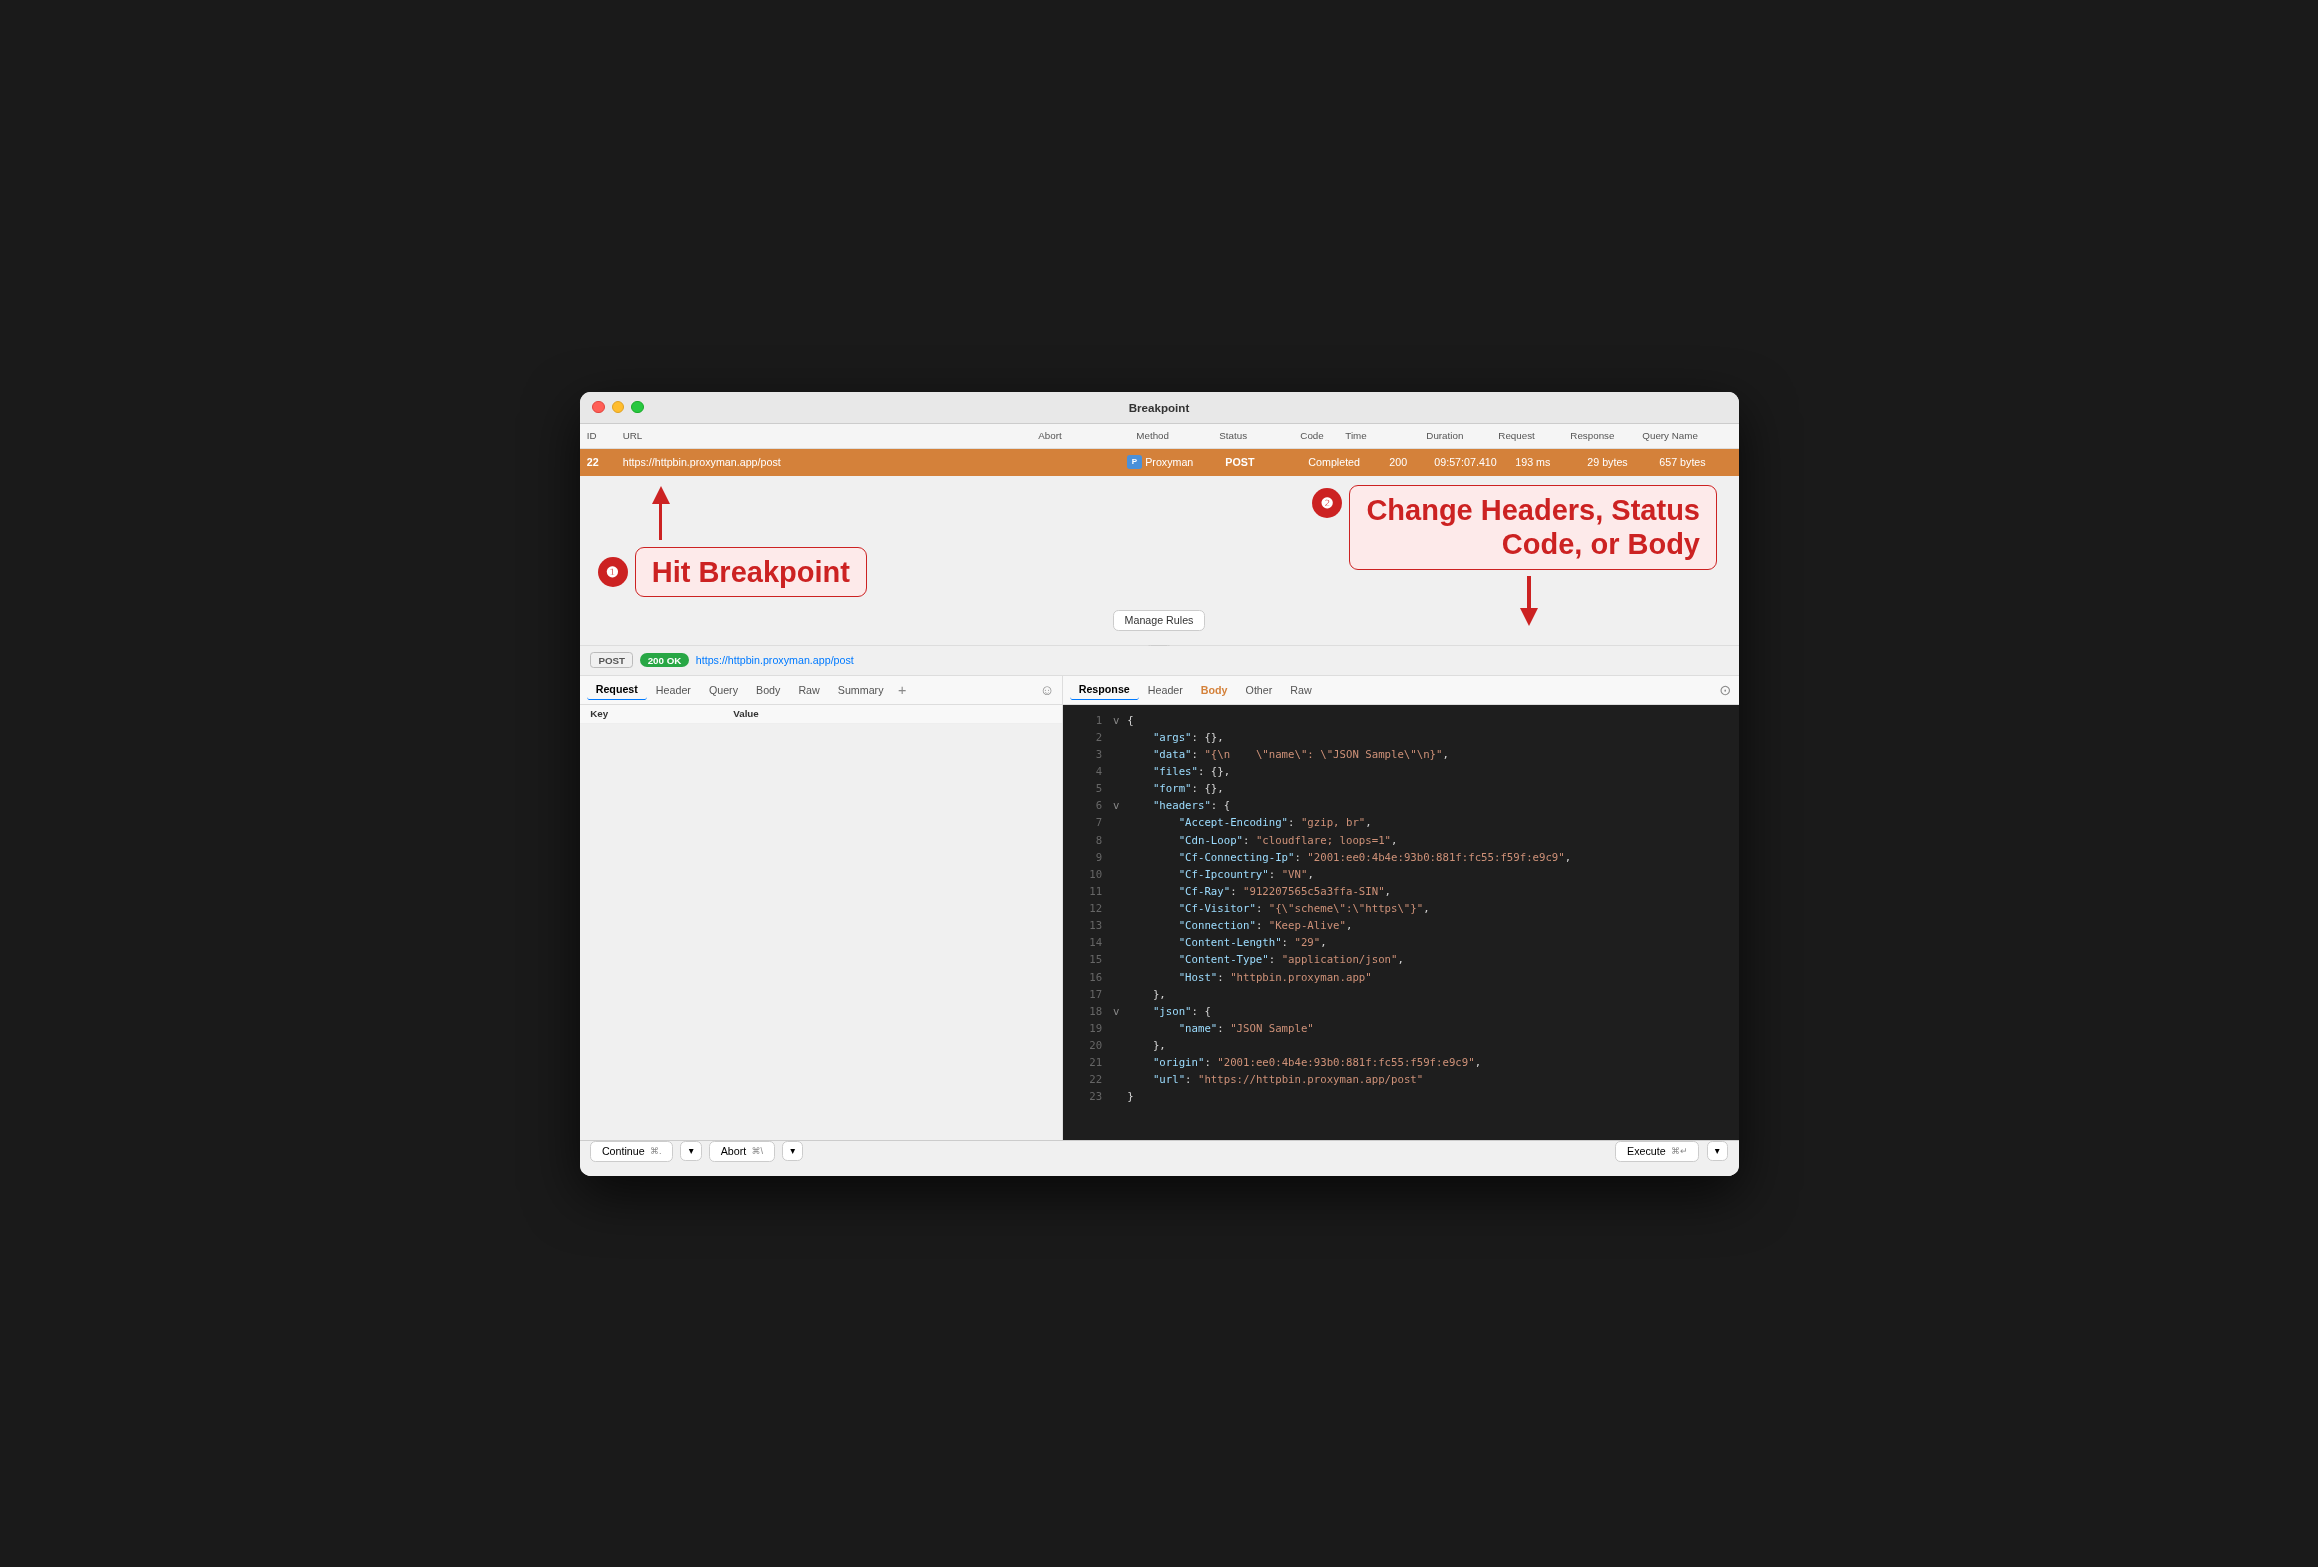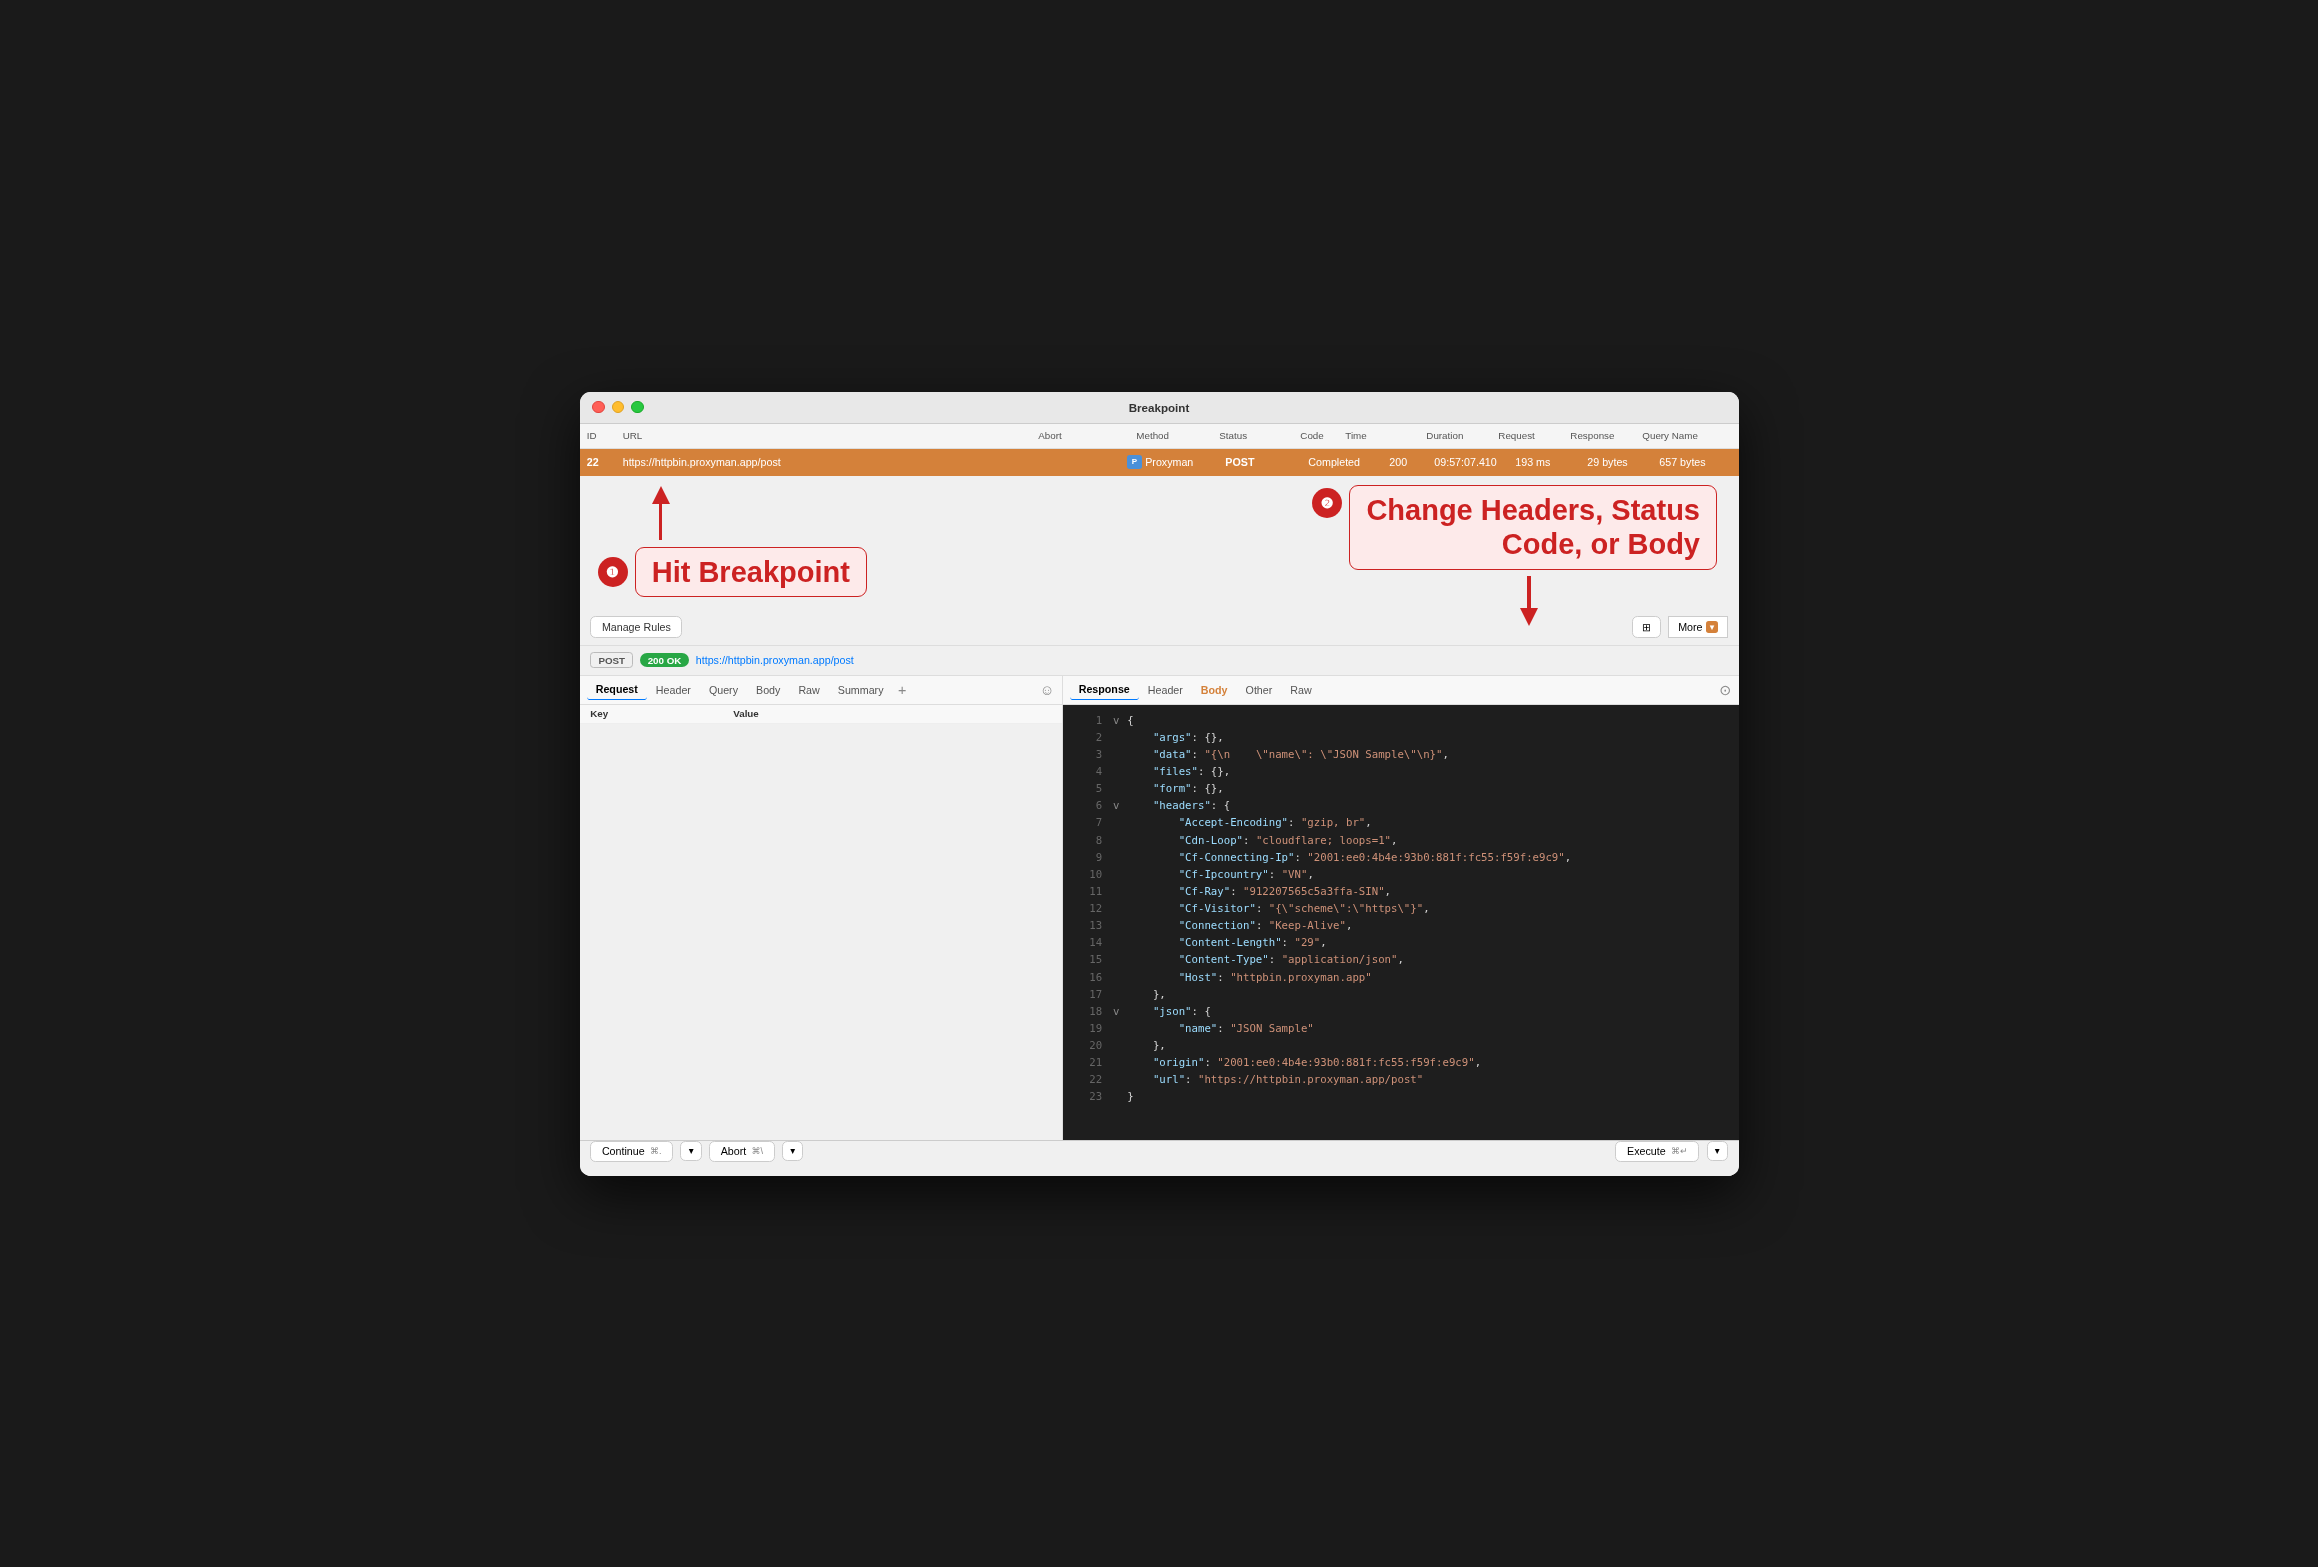--- a/index.html
+++ b/index.html
@@ -109,20 +109,21 @@
     }
     .toolbar-row {
       background: #f0f0f0;
       border-bottom: 0.9px solid #ddd;
       height: 36px;
       display: flex;
       align-items: center;
       padding: 0 10.7px;
       gap: 7.2px;
       flex-shrink: 0;
+      flex-direction: column;
     }
     .manage-rules-btn {
       background: white;
       border: 0.9px solid #ccc;
       border-radius: 5.4px;
       padding: 3.6px 10.7px;
       font-size: 10.7px;
       color: #333;
       cursor: pointer;
     }

